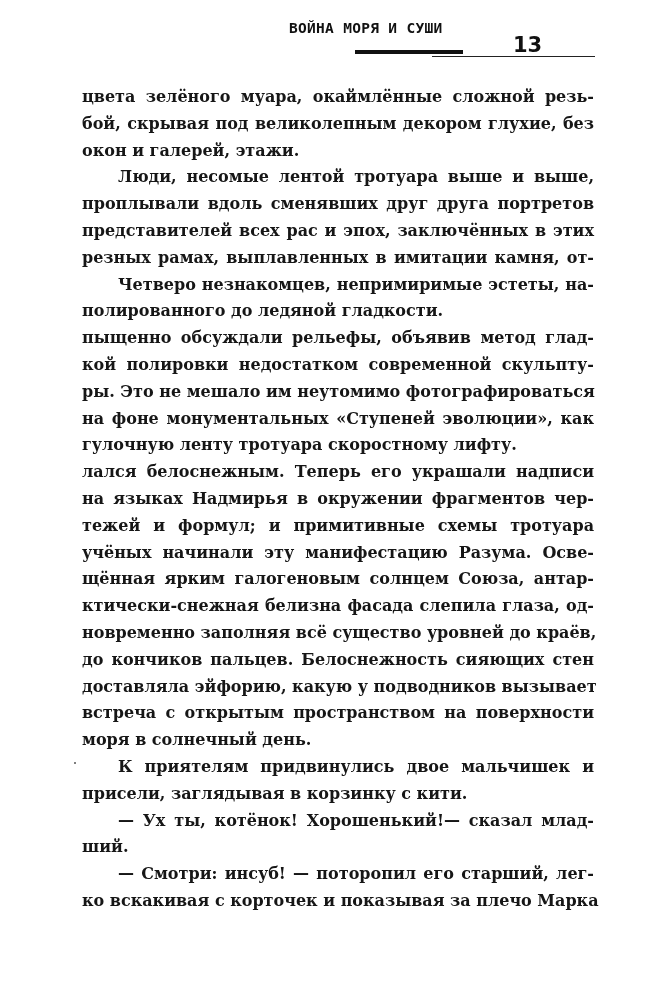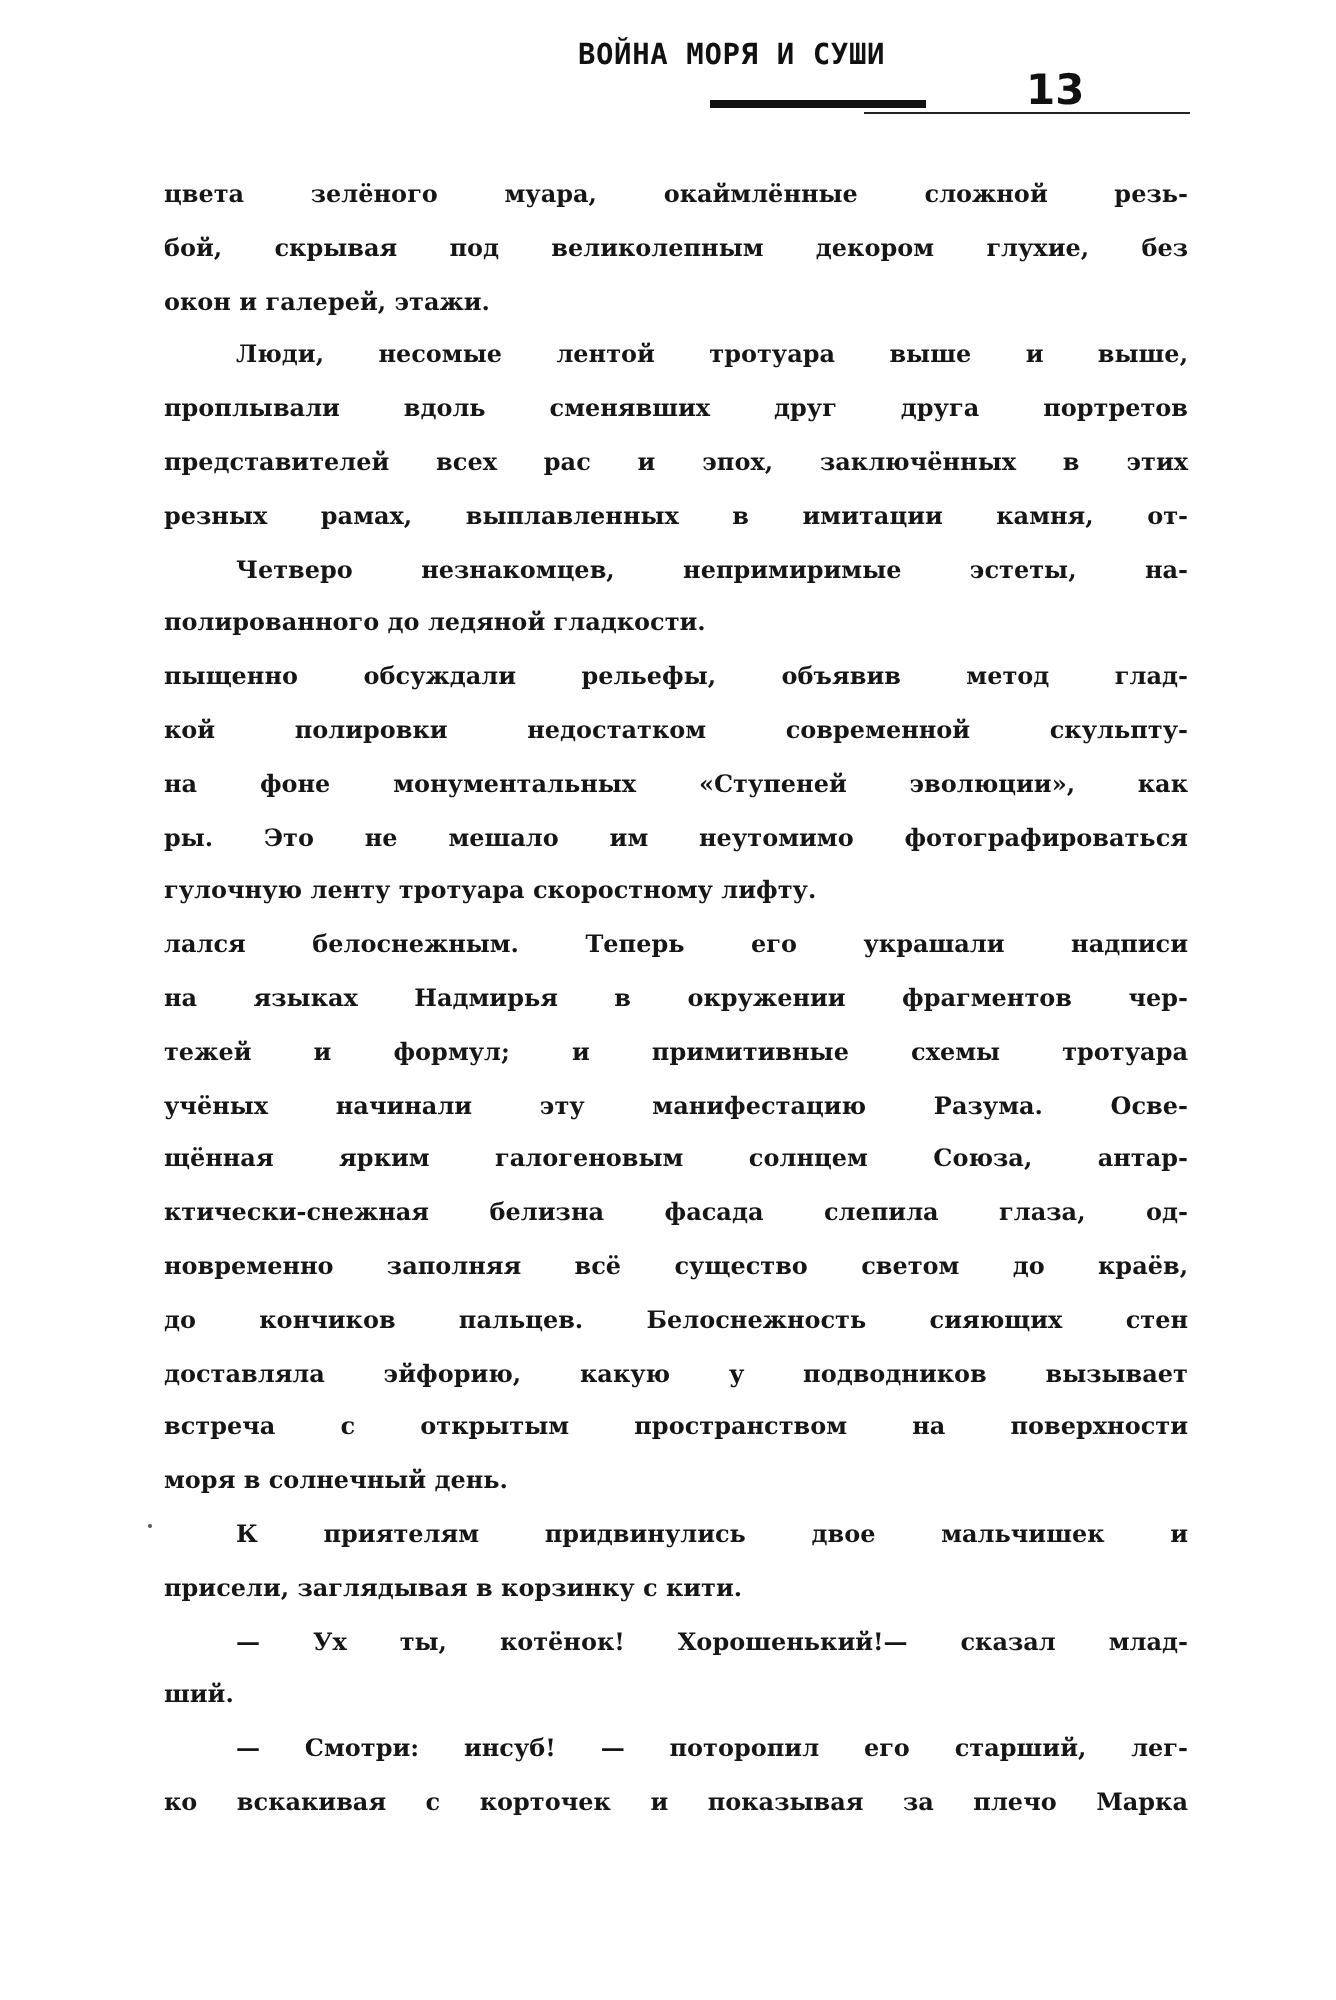--- a/index.html
+++ b/index.html
@@ -13,21 +13,21 @@
     letter-spacing: 0.3px; white-space: nowrap; color: #111;
   }
   .rule-thick { position: absolute; left: 355px; top: 50px; width: 108px; height: 4px; background: #111; }
   .rule-thin { position: absolute; left: 432px; top: 56px; width: 163px; height: 1px; background: #222; }
   .page-number {
     position: absolute; left: 513px; top: 33px;
     font-family: "DejaVu Sans", sans-serif; font-weight: bold; font-size: 21px; color: #111;
   }
   .body-text {
     position: absolute; left: 82px; top: 84px; width: 512px;
-    font-family: "DejaVu Serif", serif; font-size: 12px; font-weight: 600;
+    font-family: "DejaVu Serif", serif; font-size: 16px; font-weight: 600;
     line-height: 26.8px; color: #161616;
   }
   .line {
     display: block; height: 26.8px; white-space: nowrap;
     text-align: justify; text-align-last: justify; overflow: visible;
   }
   .line.indent { padding-left: 36px; }
   .line.last { text-align-last: left; }
   .speck { position: absolute; left: 74px; top: 762px; width: 2px; height: 2px; background: #555; border-radius: 1px; }
 </style>
@@ -48,30 +48,30 @@
     <span class="line">бой, скрывая под великолепным декором глухие, без</span>
     <span class="line last">окон и галерей, этажи.</span>
     <span class="line indent">Люди, несомые лентой тротуара выше и выше,</span>
     <span class="line">проплывали вдоль сменявших друг друга портретов</span>
     <span class="line">представителей всех рас и эпох, заключённых в этих</span>
     <span class="line">резных рамах, выплавленных в имитации камня, от-</span>
     <span class="line indent">Четверо незнакомцев, непримиримые эстеты, на-</span>
     <span class="line last">полированного до ледяной гладкости.</span>
     <span class="line">пыщенно обсуждали рельефы, объявив метод глад-</span>
     <span class="line">кой полировки недостатком современной скульпту-</span>
+    <span class="line">ры. Это не мешало им неутомимо фотографироваться</span>
     <span class="line">на фоне монументальных «Ступеней эволюции», как</span>
-    <span class="line">ры. Это не мешало им неутомимо фотографироваться</span>
     <span class="line last">гулочную ленту тротуара скоростному лифту.</span>
     <span class="line">лался белоснежным. Теперь его украшали надписи</span>
     <span class="line">на языках Надмирья в окружении фрагментов чер-</span>
     <span class="line">тежей и формул; и примитивные схемы тротуара</span>
     <span class="line">учёных начинали эту манифестацию Разума. Осве-</span>
     <span class="line">щённая ярким галогеновым солнцем Союза, антар-</span>
     <span class="line">ктически-снежная белизна фасада слепила глаза, од-</span>
-    <span class="line">новременно заполняя всё существо светом до краёв,</span>
+    <span class="line">новременно заполняя всё существо уровней до краёв,</span>
     <span class="line">до кончиков пальцев. Белоснежность сияющих стен</span>
     <span class="line">доставляла эйфорию, какую у подводников вызывает</span>
     <span class="line">встреча с открытым пространством на поверхности</span>
     <span class="line last">моря в солнечный день.</span>
     <span class="line indent">К приятелям придвинулись двое мальчишек и</span>
     <span class="line last">присели, заглядывая в корзинку с кити.</span>
     <span class="line indent">— Ух ты, котёнок! Хорошенький!— сказал млад-</span>
     <span class="line last">ший.</span>
     <span class="line indent">— Смотри: инсуб! — поторопил его старший, лег-</span>
     <span class="line">ко вскакивая с корточек и показывая за плечо Марка</span>

